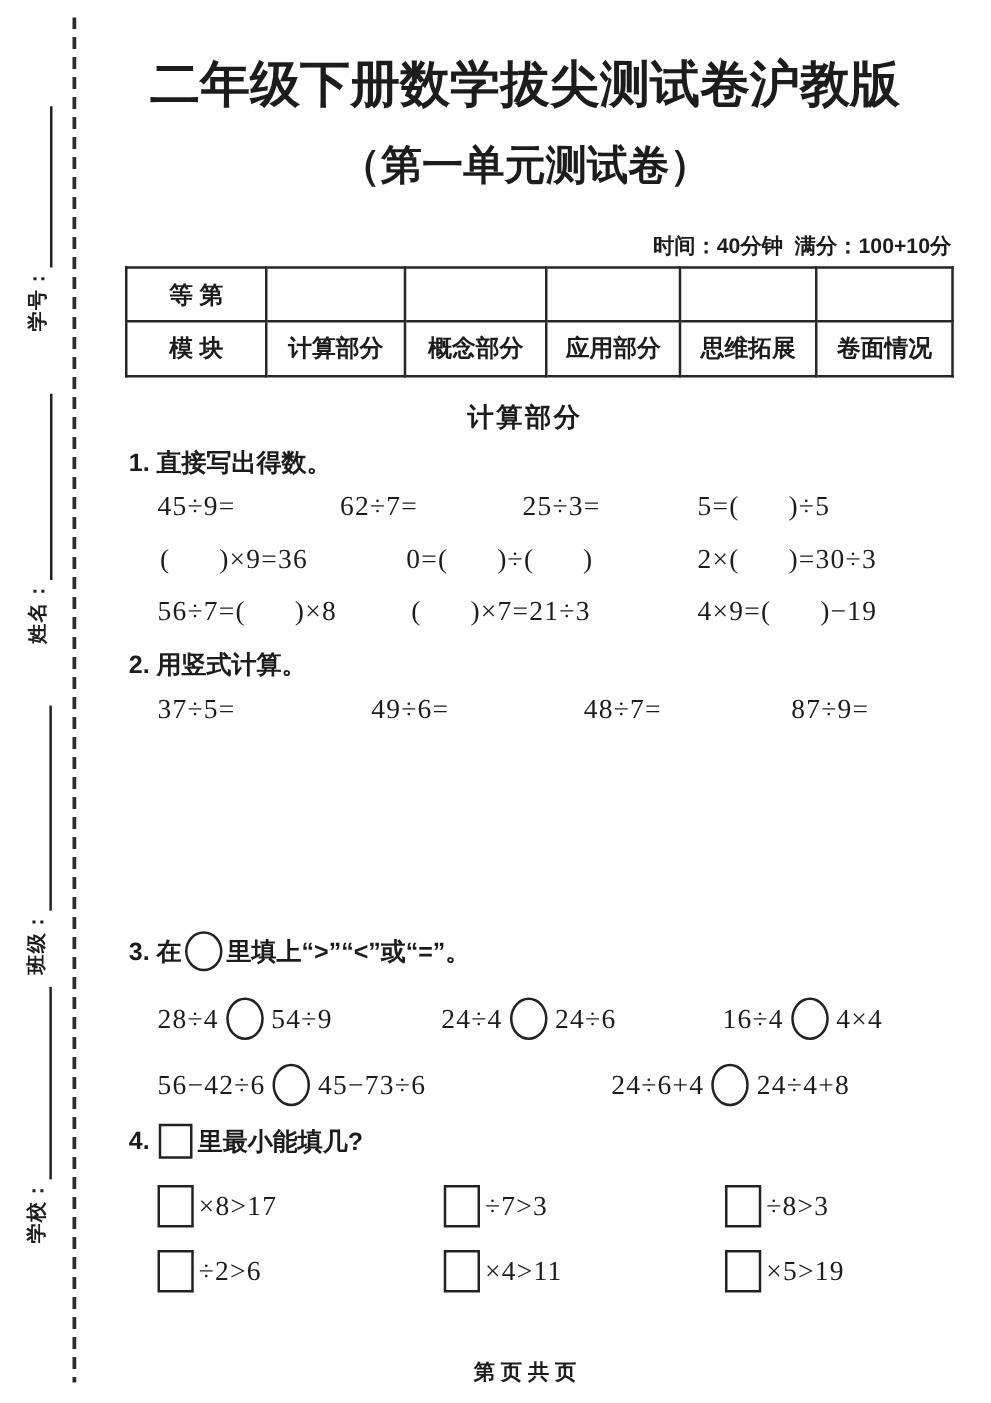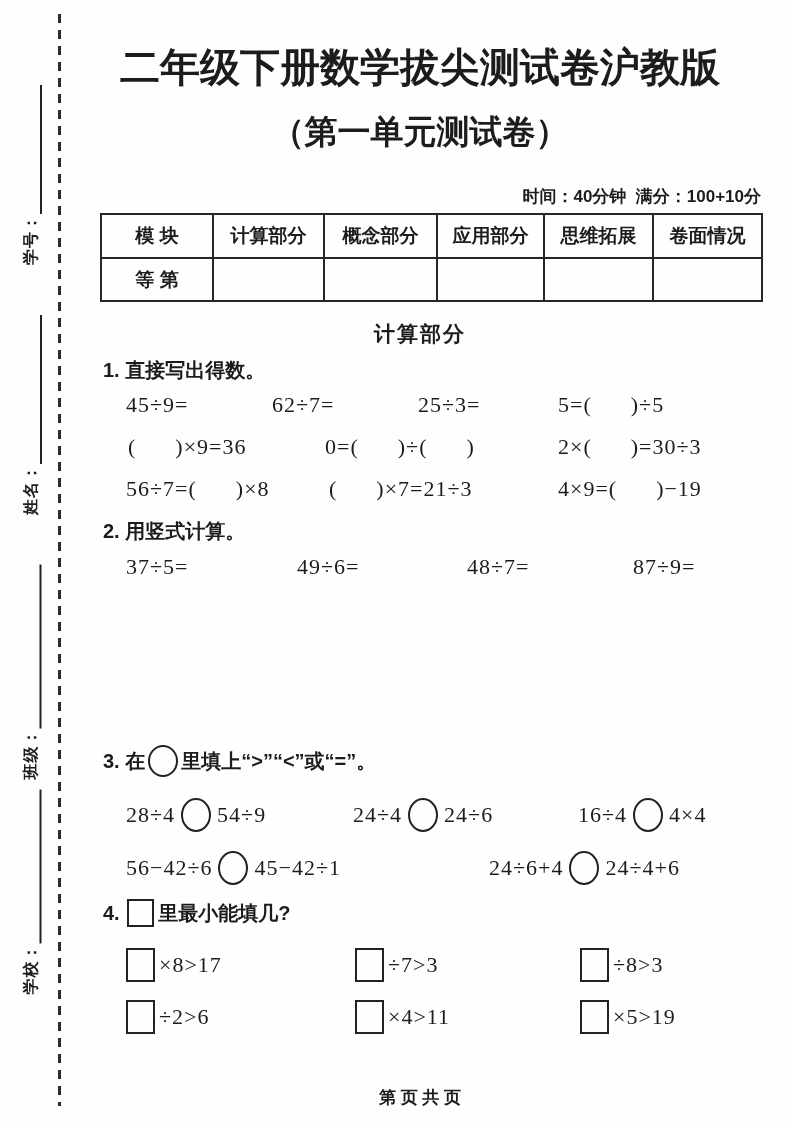--- a/index.html
+++ b/index.html
@@ -125,35 +125,35 @@
     <colgroup>
       <col style="width:112px">
         <col style="width:111px">
         <col style="width:113px">
       <col style="width:107px">
         <col style="width:109px">
         <col style="width:109px">
     </colgroup>
     <tbody>
         <tr>
+      <td>等 第</td>
+      <td></td>
+      <td></td>
+      <td></td>
+      <td></td>
+      <td></td>
+    </tr>
+    <tr>
       <th>模 块</th>
       <th>计算部分</th>
       <th>概念部分</th>
       <th>应用部分</th>
       <th>思维拓展</th>
       <th>卷面情况</th>
     </tr>
-    <tr>
-      <td>等 第</td>
-      <td></td>
-      <td></td>
-      <td></td>
-      <td></td>
-      <td></td>
-    </tr>
   </tbody>
     </table>
 
   <div class="section-title">计算部分</div>
 
   <div class="q-label" style="top:357px;">1. 直接写出得数。</div>
   <div class="math-row" style="top:392px;">
     <span class="math" style="left:124px;">45÷9=</span>
     <span class="math" style="left:270px;">62÷7=</span>
     <span class="math" style="left:416px;">25÷3=</span>
@@ -197,26 +197,26 @@
     <span class="group" style="left:576px;">
       <span class="math">16÷4</span>
       <span class="circle"></span>
       <span class="math">4×4</span>
     </span>
   </div>
   <div class="math-row" style="top:851px;">
     <span class="group" style="left:124px;">
       <span class="math">56−42÷6</span>
       <span class="circle"></span>
-      <span class="math">45−42÷1</span>
+      <span class="math">45−73÷6</span>
     </span>
     <span class="group" style="left:487px;">
       <span class="math">24÷6+4</span>
       <span class="circle"></span>
-      <span class="math">24÷4+6</span>
+      <span class="math">24÷4+8</span>
     </span>
   </div>
 
   <div class="q-label" style="top:899px;">
     <span>4. </span>
     <span class="box label-box"></span>
     <span>里最小能填几?</span>
   </div>
   <div class="math-row" style="top:948px;">
     <span class="group" style="left:124px;">

